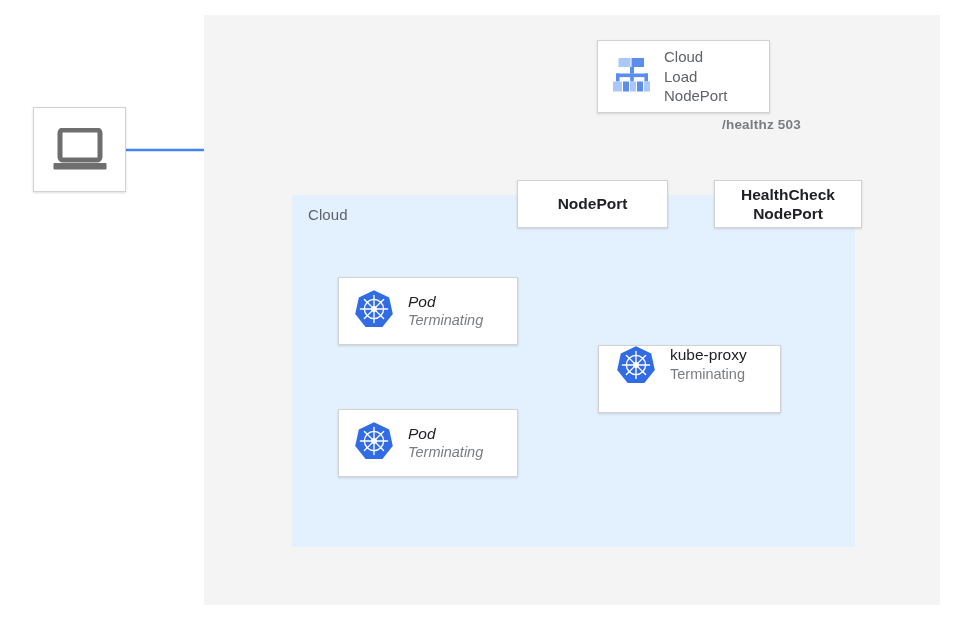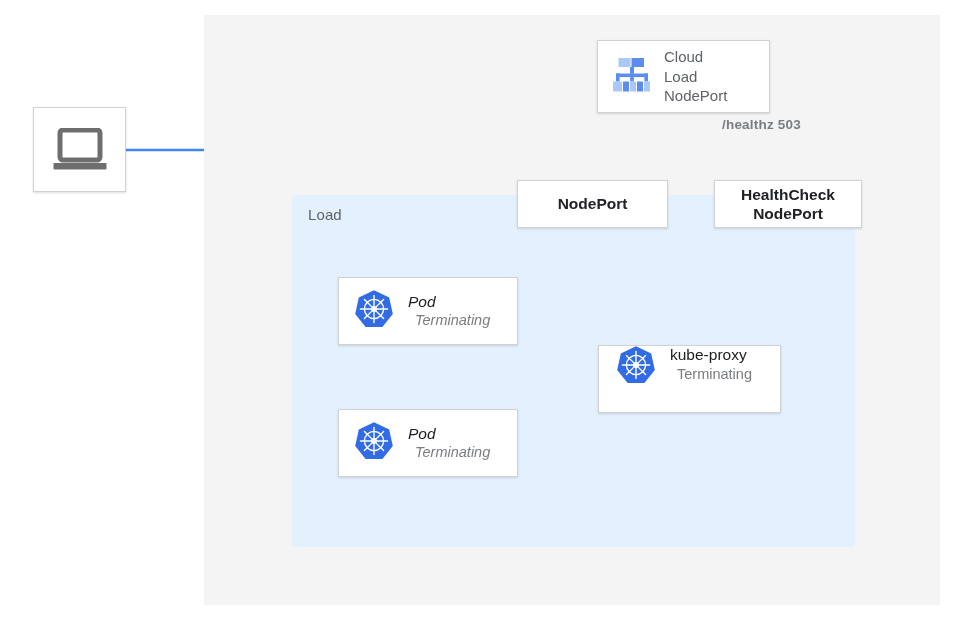--- a/index.html
+++ b/index.html
@@ -104,21 +104,20 @@
 
   .title-line {
     font-size: 15.5px;
     color: #202124;
     line-height: 1.28;
   }
   .sub-line {
     font-size: 14.5px;
     color: #7a7d80;
     line-height: 1.3;
-    margin-left: 7px;
   }
 
   .healthz-label {
     left: 694px; top: 117px;
     font-size: 13.5px;
     font-weight: bold;
     color: #7a7d80;
     letter-spacing: 0.2px;
     margin-left: 28px;
   }
@@ -147,21 +146,21 @@
   <path d="M 689 283 L 593 283 L 593 234" fill="none" stroke="#4285f4" stroke-width="2.4" stroke-dasharray="0.1 6" stroke-linecap="round" marker-end="url(#arrow-blue)"></path>
 
   <path d="M 689 345 L 689 283 L 764 283 L 764 234" fill="none" stroke="#ea4335" stroke-width="2.4" stroke-dasharray="0.1 6" stroke-linecap="round" marker-end="url(#arrow-red)"></path>
 
   <path d="M 598 379 L 558 379 L 558 311 L 524 311" fill="none" stroke="#4285f4" stroke-width="2.4" marker-end="url(#arrow-blue)"></path>
   <path d="M 558 379 L 558 443 L 524 443" fill="none" stroke="#4285f4" stroke-width="2.4" marker-end="url(#arrow-blue)"></path>
 </svg>
 
 <div class="abs panel-outer"></div>
 <div class="abs panel-nodes"></div>
-<div class="abs nodes-label">Load</div>
+<div class="abs nodes-label">Cloud</div>
 
 <div class="abs box client-box"></div>
 <div class="abs client-icon-wrap">
   <svg width="56" height="44" viewBox="0 0 56 44" xmlns="http://www.w3.org/2000/svg">
     <rect x="8" y="2" width="40" height="30" rx="3" ry="3" fill="none" stroke="#6e6e6e" stroke-width="5"></rect>
     <rect x="1.5" y="35" width="53" height="6.5" rx="1" ry="1" fill="#6e6e6e"></rect>
   </svg>
 </div>
 
 <div class="abs box clb-box"></div>

